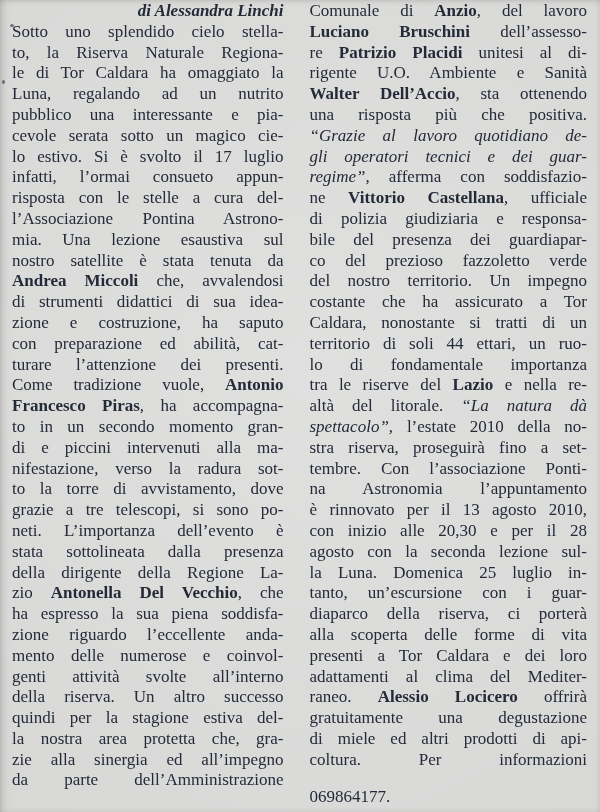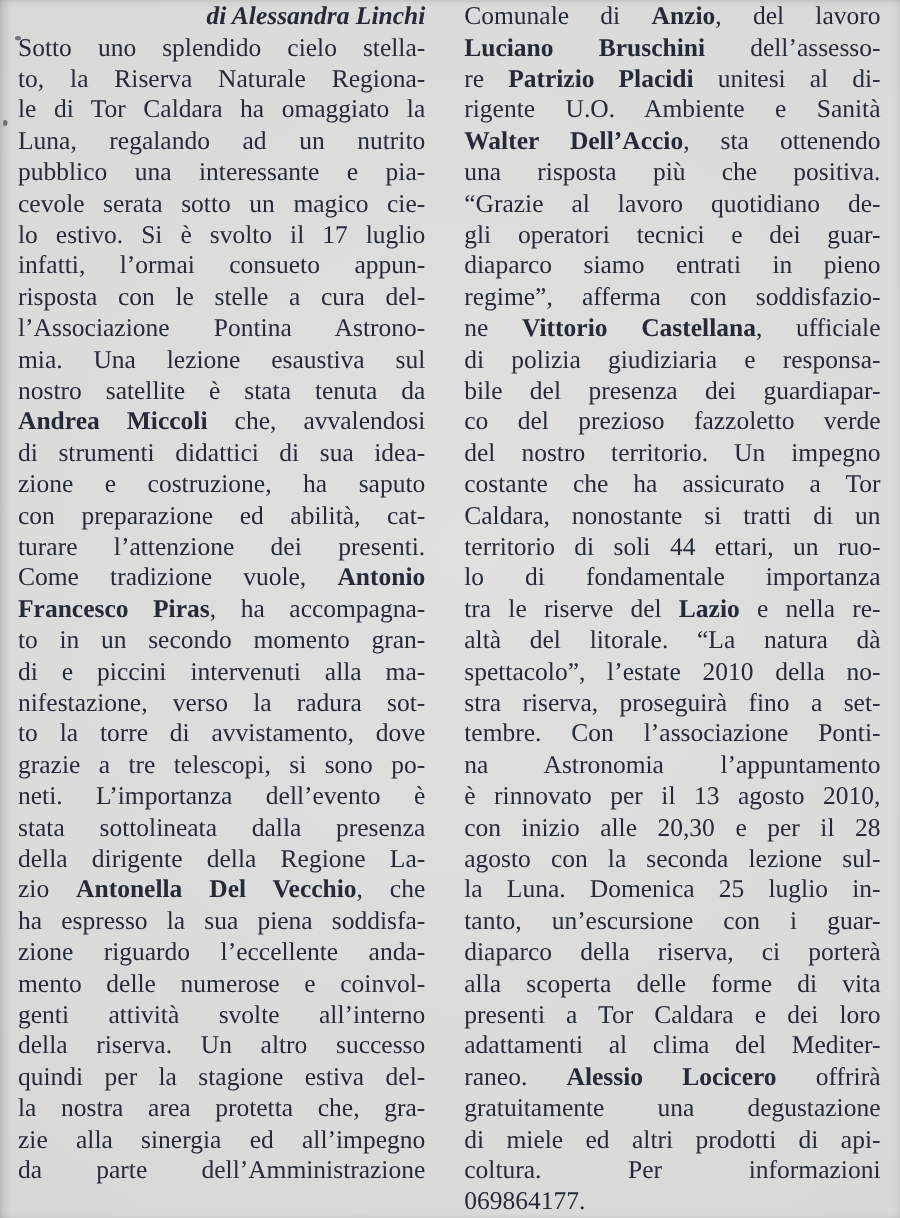--- a/index.html
+++ b/index.html
@@ -35,23 +35,23 @@
   .col0{width:272px;}
   .col1{width:278px;}
   .line{
     height:20.8px;
     text-align:justify;
     text-align-last:justify;
     white-space:nowrap;
     overflow:visible;
   }
   .line.right{text-align:right;text-align-last:right;}
-  .line.end{text-align-last:left;}
+  .line.end{text-align-last:left;margin-top:17px;}
   .b{font-weight:bold;}
-  .i{}
+  .i{font-style:italic;}
   .bi{font-weight:bold;font-style:italic;}
   .speck{
     position:absolute;border-radius:50%;
     background:#4b505c;opacity:.75;
   }
   .speck1{left:10px;top:24px;width:4px;height:3px;}
   .speck2{left:2px;top:80px;width:3px;height:4px;}
 </style>
 </head>
 <body>
@@ -101,21 +101,20 @@
     </div>
   <div class="col col1">
       <div class="line"><span>Comunale di </span><span class="b">Anzio</span><span>, del lavoro</span></div>
       <div class="line"><span class="b">Luciano Bruschini</span><span> dell’assesso-</span></div>
       <div class="line"><span>re </span><span class="b">Patrizio Placidi</span><span> unitesi al di-</span></div>
       <div class="line"><span>rigente U.O. Ambiente e Sanità</span></div>
       <div class="line"><span class="b">Walter Dell’Accio</span><span>, sta ottenendo</span></div>
       <div class="line"><span>una risposta più che positiva.</span></div>
       <div class="line"><span class="i">“Grazie al lavoro quotidiano de-</span></div>
       <div class="line"><span class="i">gli operatori tecnici e dei guar-</span></div>
-      <div class="line"><span class="i">diaparco siamo entrati in pieno</span></div>
       <div class="line"><span class="i">regime”</span><span>, afferma con soddisfazio-</span></div>
       <div class="line"><span>ne </span><span class="b">Vittorio Castellana</span><span>, ufficiale</span></div>
       <div class="line"><span>di polizia giudiziaria e responsa-</span></div>
       <div class="line"><span>bile del presenza dei guardiapar-</span></div>
       <div class="line"><span>co del prezioso fazzoletto verde</span></div>
       <div class="line"><span>del nostro territorio. Un impegno</span></div>
       <div class="line"><span>costante che ha assicurato a Tor</span></div>
       <div class="line"><span>Caldara, nonostante si tratti di un</span></div>
       <div class="line"><span>territorio di soli 44 ettari, un ruo-</span></div>
       <div class="line"><span>lo di fondamentale importanza</span></div>

